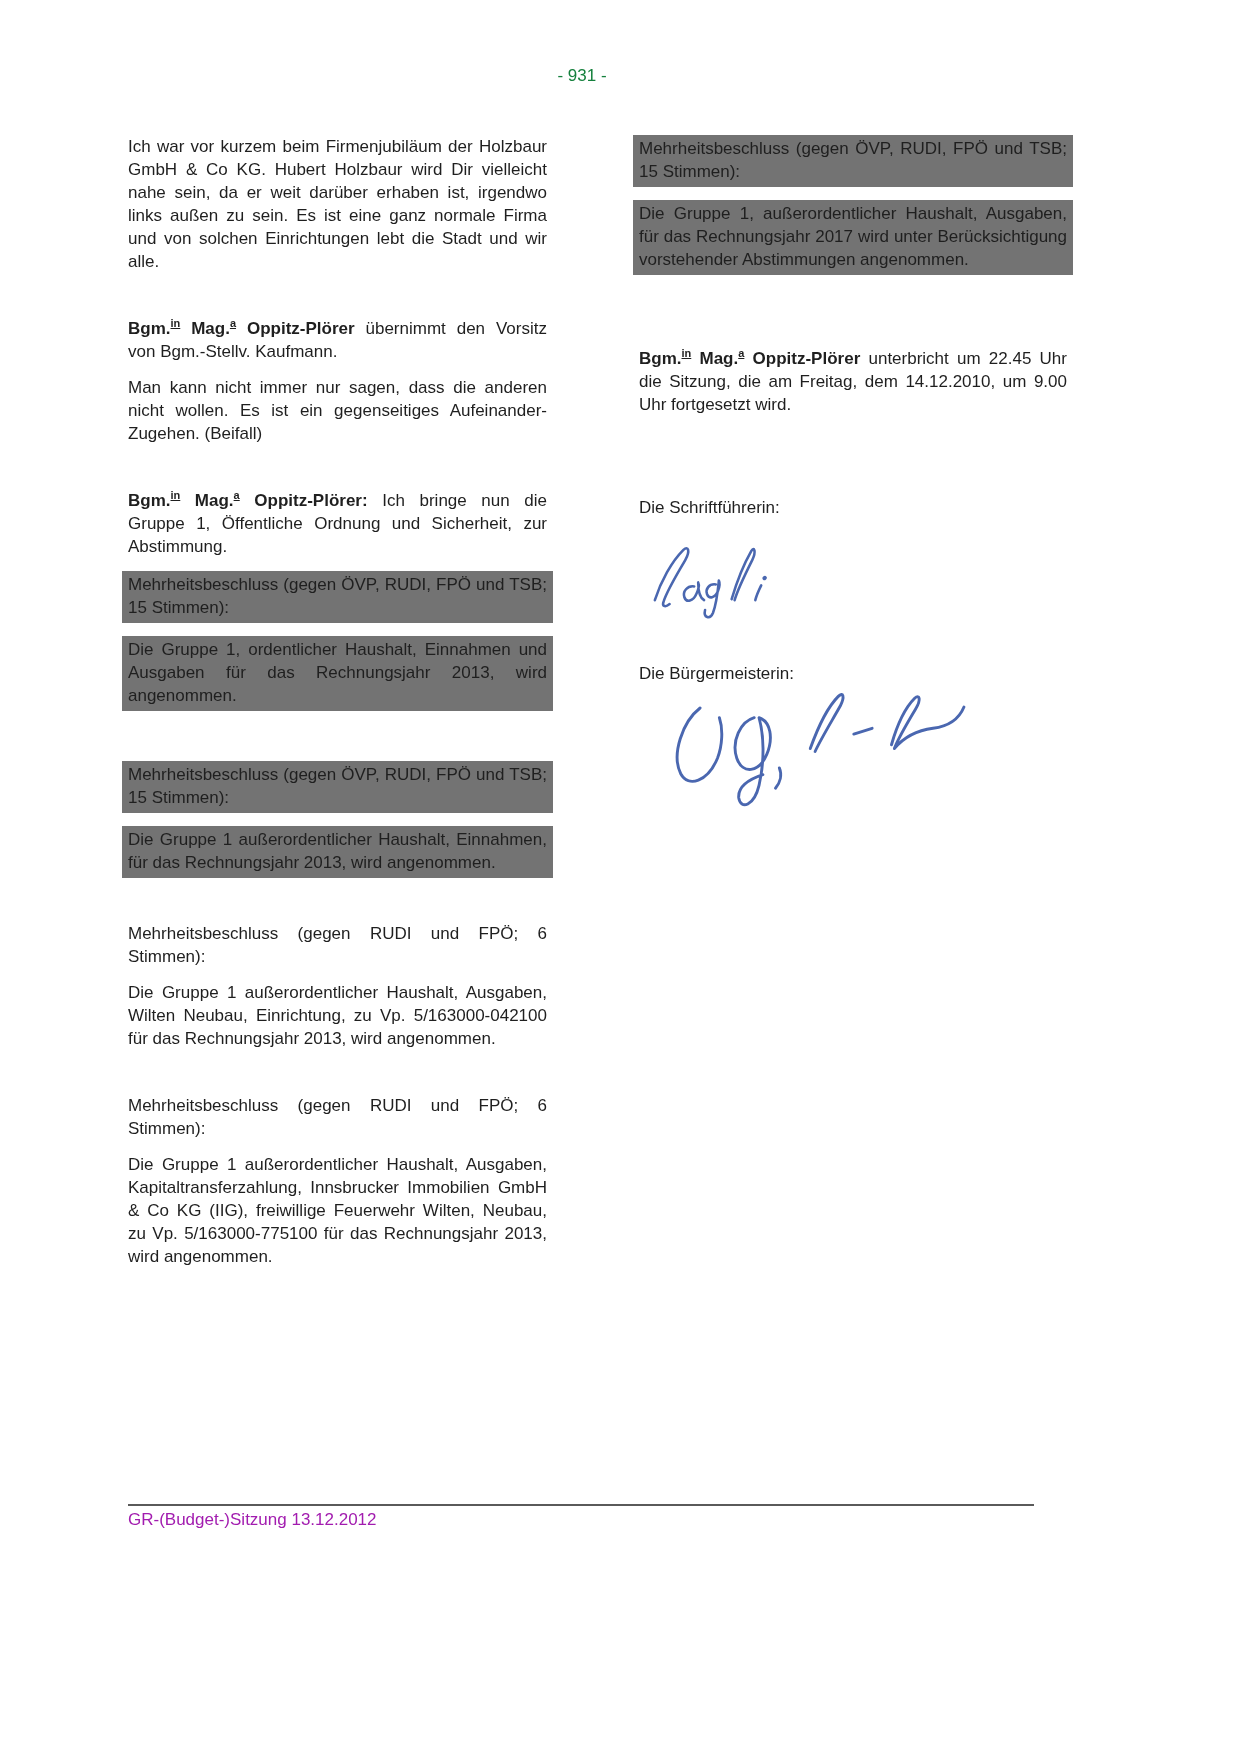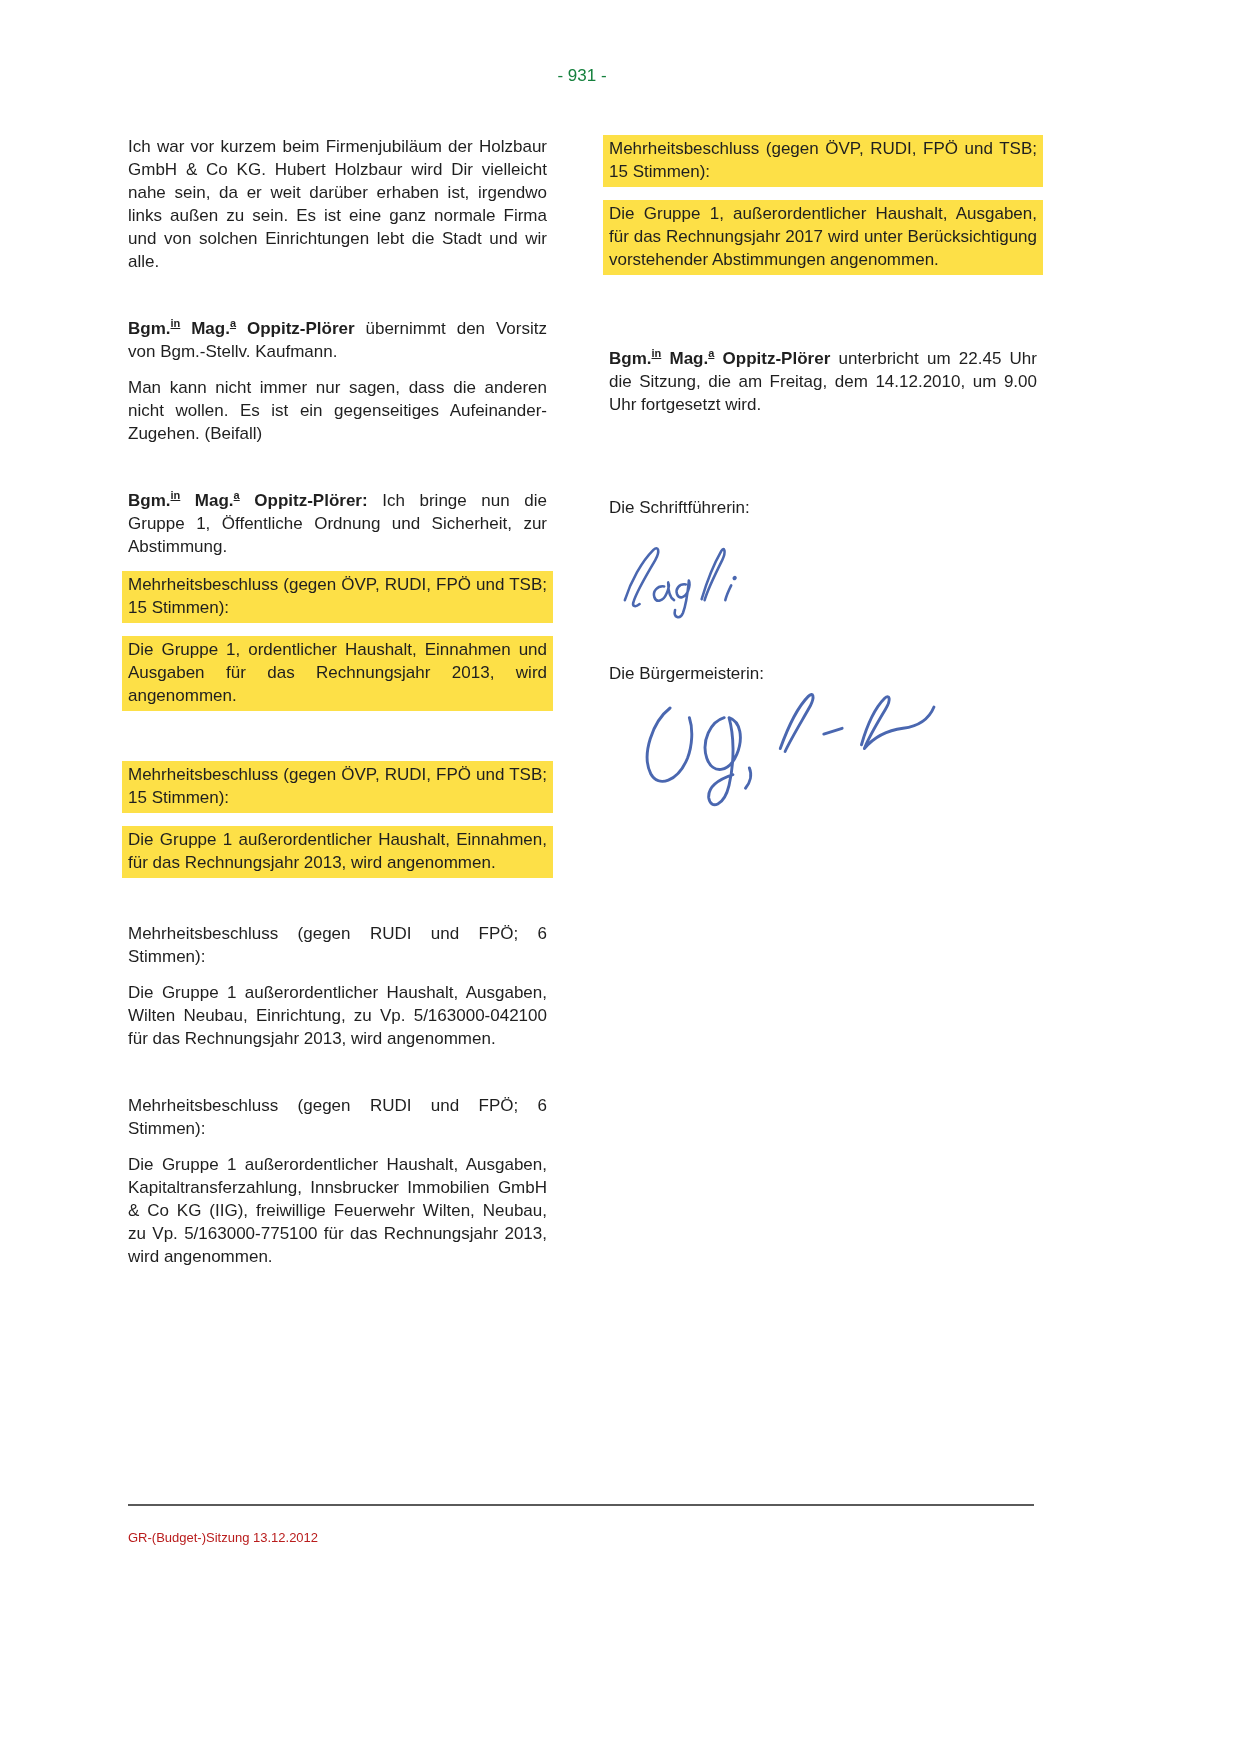--- a/index.html
+++ b/index.html
@@ -6,50 +6,50 @@
   html, body { margin: 0; padding: 0; background: #ffffff; }
   .page {
     width: 1240px; height: 1755px; position: relative; overflow: hidden;
     background: #ffffff; color: #1f1f1f;
     font-family: "Liberation Sans", "DejaVu Sans", sans-serif;
   }
   .page-number {
     position: absolute; top: 66px; left: 128px; width: 908px;
     text-align: center; font-size: 17px; color: #15803d;
   }
-  .columns { position: absolute; top: 135px; left: 128px; display: flex; gap: 62px; }
+  .columns { position: absolute; top: 135px; left: 128px; display: flex; gap: 92px; }
   .col-left  { width: 419px; }
   .col-right { width: 428px; }
   .col > *:first-child { margin-top: 0; }
   .para {
     margin: 13px 0 0; font-size: 17px; line-height: 23px;
     text-align: justify; hyphens: auto;
   }
   .label { margin: 13px 0 0; font-size: 17px; line-height: 23px; }
   .b { font-weight: bold; }
   .para sup { font-size: 11px; line-height: 0; vertical-align: super; font-weight: bold; text-decoration: underline; }
   .shaded {
-    background: #fde047;
+    background: #737373;
     padding: 2px 6px 4px; margin-left: -6px; margin-right: -6px;
   }
   .gap-l  { margin-top: 44px; }
   .gap-xl { margin-top: 50px; }
   .mt-72  { margin-top: 72px; }
   .mt-80  { margin-top: 80px; }
   .mt-26  { margin-top: 40px; }
   .signature { position: relative; }
   .sig-1 { margin: 18px 0 0 6px; width: 130px; }
   .sig-2 { margin: -6px 0 0 24px; width: 310px; }
   .signature svg { display: block; }
   .signature path { fill: none; stroke: #4a67b0; stroke-linecap: round; stroke-linejoin: round; }
   .sig-1 path { stroke-width: 2.6; }
   .sig-2 path { stroke-width: 3; }
   .footer { position: absolute; left: 128px; top: 1504px; width: 906px; }
   .footer-line { border-top: 2px solid #5a5a5a; height: 0; }
-  .footer-text { margin-top: 24px; font-size: 13px; color: #b91c1c; }
+  .footer-text { margin-top: 4px; font-size: 17px; color: #a21caf; }
 </style>
 </head>
 <body>
 
 <div class="page">
 
   <div class="page-number">- 931 -</div>
 
   <div class="columns">
 

